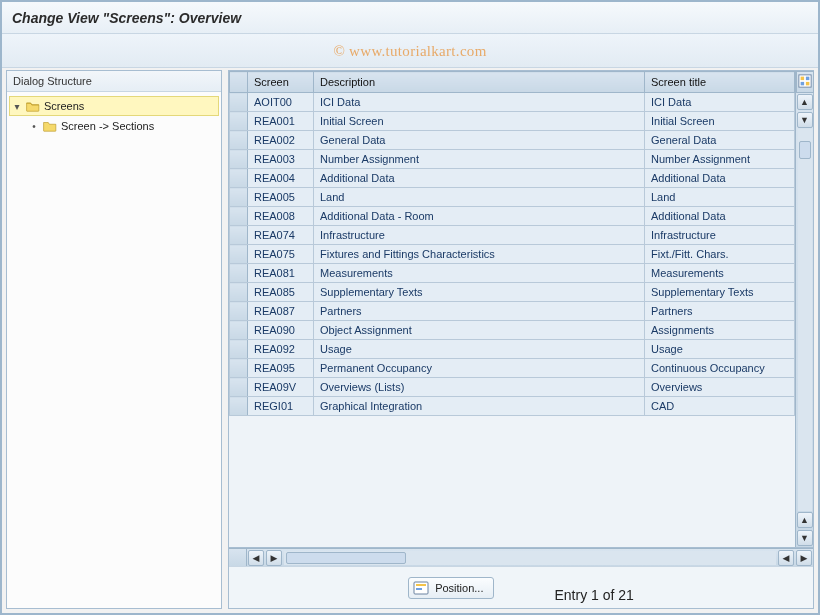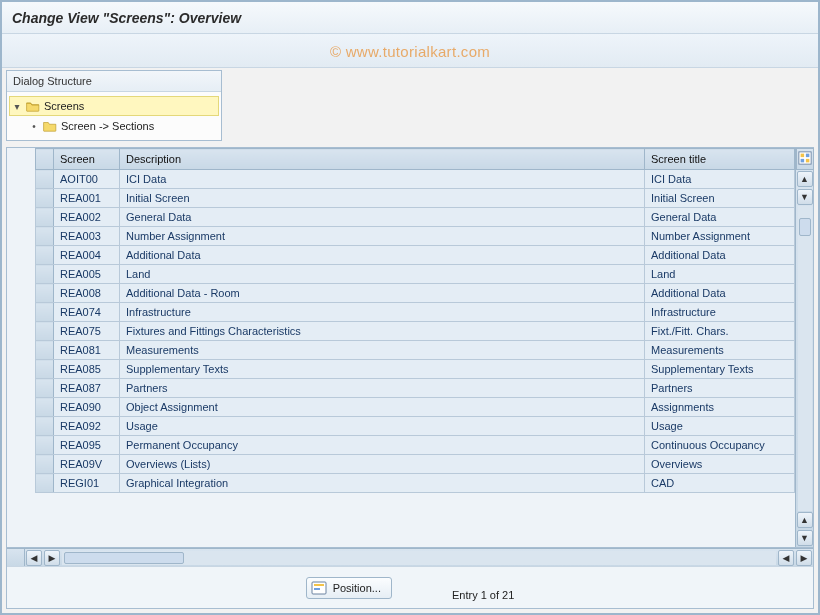--- a/index.html
+++ b/index.html
@@ -28,38 +28,38 @@
   .titlebar .title {
     font-weight: bold; font-style: italic;
     font-size: 14px;
     color: #2b2b2b;
   }
   .toolbar {
     height: 34px;
     background: linear-gradient(#eef4fa, #e2ebf3);
     border-bottom: 1px solid #c8d6e3;
     position: relative;
+    font-family: Liberation Serif, serif;
   }
   .watermark {
     position: absolute;
     left: 50%; top: 50%;
     transform: translate(-50%, -50%);
     color: #e8a35a;
     font-size: 15px;
     font-weight: 500;
     letter-spacing: 0.3px;
     pointer-events: none;
     opacity: 0.9;
   }
   .body {
     position: absolute;
     top: 68px; left: 4px; right: 4px; bottom: 4px;
     display: flex;
     gap: 6px;
-    flex-direction: column;
   }
   
   .treepane {
     width: 216px;
     border: 1px solid #a7bdd1;
     background: #fcfcfc;
     display: flex; flex-direction: column;
   }
   .treepane .header {
     background: linear-gradient(#f2f6fa, #e6eef5);
@@ -101,21 +101,20 @@
   }
   .grid {
     flex: 1;
     display: flex;
     border-bottom: 1px solid #a7bdd1;
   }
   .grid-inner {
     flex: 1;
     overflow: hidden;
     position: relative;
-    margin-left: 28px;
   }
   table.sap {
     border-collapse: collapse;
     width: 100%;
     background: #e9f0f6;
   }
   table.sap th {
     background: linear-gradient(#d8e4ef, #c8d8e6);
     border: 1px solid #9fb6ca;
     font-weight: normal;
@@ -200,21 +199,21 @@
   .pos-btn {
     display: inline-flex; align-items: center;
     background: linear-gradient(#fbfdff, #e6eef5);
     border: 1px solid #9fb6ca;
     border-radius: 3px;
     height: 22px; padding: 0 10px 0 4px;
     cursor: pointer;
     gap: 6px;
   }
   .pos-btn .ico { width: 16px; height: 16px; display: inline-flex; align-items: center; justify-content: center; }
-  .entry-text { font-size: 11px; color: #222; margin-top: 14px; }
+  .entry-text { font-size: 14px; color: #222; margin-top: 14px; }
   .config-icon svg { width: 14px; height: 14px; }
 </style>
 </head>
 <body>
 
 <div class="window">
 
   <div class="titlebar">
     <span class="title">Change View "Screens": Overview</span>
   </div>

